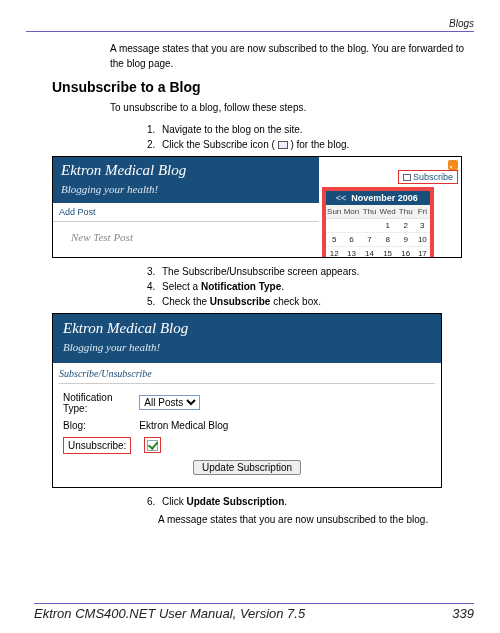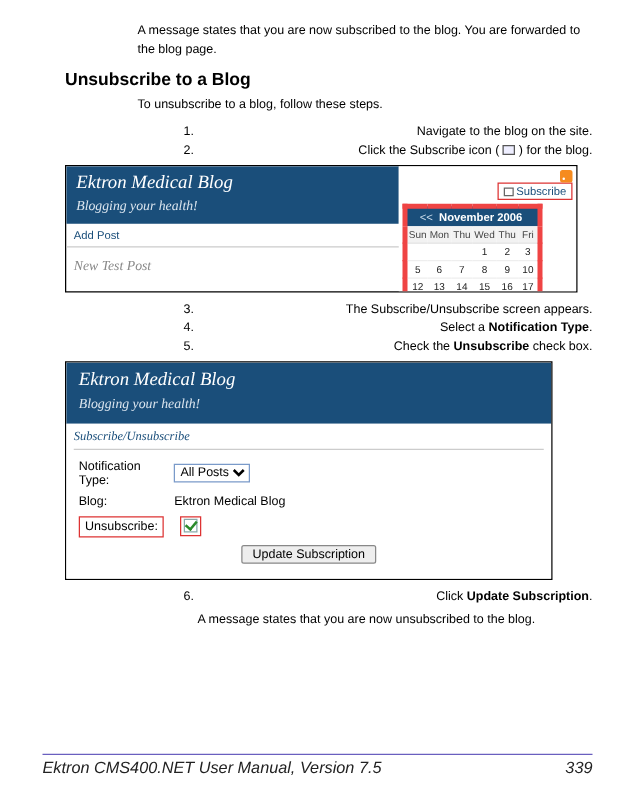--- a/index.html
+++ b/index.html
@@ -36,21 +36,21 @@
     font-size: 14px;
     font-weight: bold;
     margin: 6px 0 6px 26px;
   }
   ol.steps {
     font-size: 10px;
     padding: 0;
     margin: 0 0 6px 132px;
     list-style-position: outside;
   }
-  ol.steps li { margin-bottom: 4px; padding-left: 4px; text-align: right; }
+  ol.steps li { margin-bottom: 4px; padding-left: 4px; }
   .icon-box {
     display: inline-block;
     width: 10px; height: 8px;
     border: 1px solid #555;
     background: #eef;
     vertical-align: middle;
   }
   .shot {
     border: 1px solid #000;
     margin: 4px 0 8px 26px;
@@ -61,21 +61,21 @@
   .ek-header {
     background: #1a4e7a;
     color: #fff;
     padding: 5px 8px 7px 8px;
   }
   .ek-title { font-size: 15px; font-family: "Times New Roman", serif; font-style: italic; font-weight: normal; }
   .ek-sub { font-size: 11px; font-family: "Times New Roman", serif; font-style: italic; color: #dce6ef; margin-top: 4px; }
   .shot1 { width: 410px; height: 102px; position: relative; }
   .shot1-left { position:absolute; top:46px; left:0; width:268px; }
   .addpost { font-size:9px; color:#1a4e7a; padding:4px 6px; border-bottom:1px solid #ccc; }
-  .new-test { font-size:11px; color:#888; font-family:"Times New Roman",serif; font-style:italic; padding:9px 6px 0 6px; }
+  .new-test { font-size:11px; color:#888; font-family:"Times New Roman",serif; font-style:italic; padding:9px 6px 0 6px;margin-left:12px; }
   .cal-wrap { position:absolute; top:0; right:0; width:142px; background:#fff; }
   .rss-sub {
     font-size:9px; margin:3px 3px 0 0; text-align:right;
   }
   .rss-icon { display:inline-block; width:10px; height:10px; background:#f68b1f; border-radius:2px; position:relative; vertical-align:middle; }
   .rss-icon::before { content:""; position:absolute; left:2px; bottom:2px; width:2px; height:2px; background:#fff; border-radius:50%; }
   .sub-link { display:inline-block; border:1px solid #d33; padding:1px 4px; color:#1a4e7a; font-size:9px; background:#fff; }
   .sub-link .mini { display:inline-block; width:8px; height:7px; border:1px solid #666; margin-right:2px; vertical-align:middle; }
   .cal {
     width:112px; margin:3px 3px 0 3px; border:4px solid #ef4444; border-collapse:collapse;
@@ -106,20 +106,21 @@
     position:absolute; bottom:12px; left:34px; right:26px;
     border-top:1px solid #6a5fbf; padding-top:2px;
     display:flex; justify-content:space-between; font-size:13px; font-style:italic; color:#222;
   }
 </style>
 </head>
 <body>
 
 <div class="page">
 
+  <div class="top-right-label">Blogs</div>
 
   <p class="body-text indent1">A message states that you are now subscribed to the blog. You are forwarded to the blog page.</p>
 
   <div class="h2">Unsubscribe to a Blog</div>
 
   <p class="body-text indent1">To unsubscribe to a blog, follow these steps.</p>
 
   <ol class="steps" start="1">
     <li><span>Navigate to the blog on the site.</span></li>
     <li>Click the Subscribe icon ( <span class="icon-box"></span> ) for the blog.</li>

